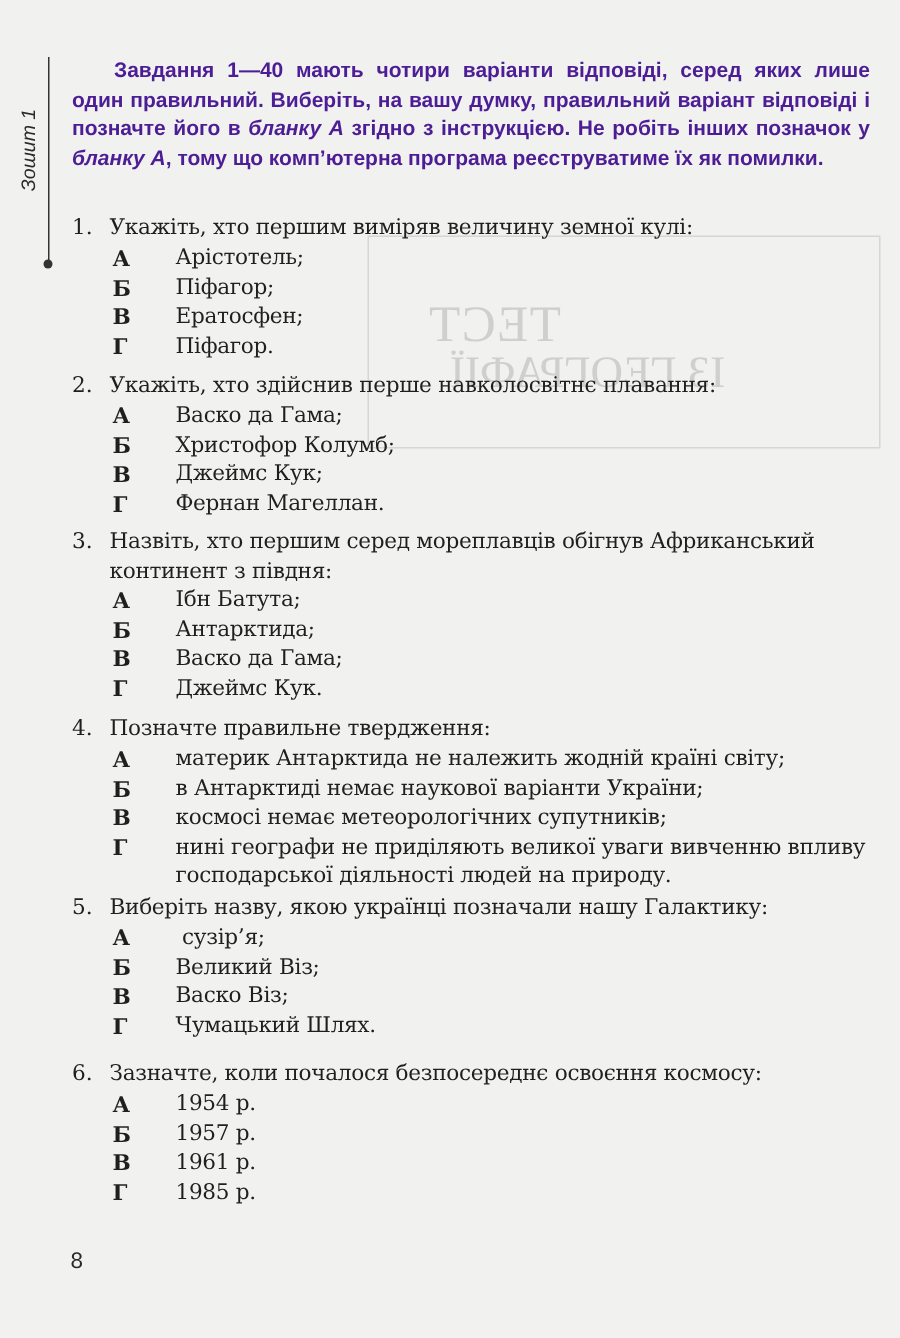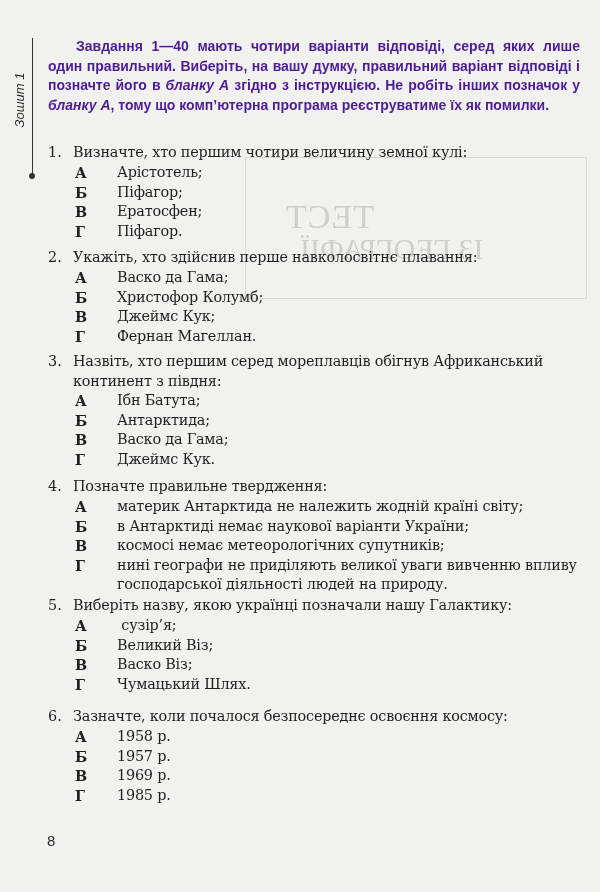--- a/index.html
+++ b/index.html
@@ -149,21 +149,21 @@
   <span>Зошит 1</span>
 </div>
 <div class="side-line"></div>
 <div class="side-dot"></div>
 
 <p class="intro" style="margin:0;"><span>Завдання 1—40 мають чотири варіанти відповіді, серед яких лише один правильний. Виберіть, на вашу думку, правильний варіант відповіді і позначте його в </span><em>бланку А</em><span> згідно з інструкцією. Не робіть інших позначок у </span><em>бланку А</em><span>, тому що комп’ютерна програма реєструватиме їх як помилки.</span></p>
 
 <div class="question" style="top:142px;">
   <div class="q-head">
     <span class="q-num">1.</span>
-    <span class="q-text">Визначте, хто першим чотири величину земної кулі:</span>
+    <span class="q-text">Укажіть, хто першим виміряв величину земної кулі:</span>
   </div>
   <div class="opt">
       <span class="opt-letter">А</span>
       <span class="opt-text">Арістотель;</span>
     </div>
   <div class="opt">
       <span class="opt-letter">Б</span>
       <span class="opt-text">Піфагор;</span>
     </div>
   <div class="opt">
@@ -268,29 +268,29 @@
     </div>
 </div>
 
 <div class="question" style="top:706px;">
   <div class="q-head">
     <span class="q-num">6.</span>
     <span class="q-text">Зазначте, коли почалося безпосереднє освоєння космосу:</span>
   </div>
   <div class="opt">
       <span class="opt-letter">А</span>
-      <span class="opt-text">1958 р.</span>
+      <span class="opt-text">1954 р.</span>
     </div>
   <div class="opt">
       <span class="opt-letter">Б</span>
       <span class="opt-text">1957 р.</span>
     </div>
   <div class="opt">
       <span class="opt-letter">В</span>
-      <span class="opt-text">1969 р.</span>
+      <span class="opt-text">1961 р.</span>
     </div>
   <div class="opt">
       <span class="opt-letter">Г</span>
       <span class="opt-text">1985 р.</span>
     </div>
 </div>
 
 <div class="page-num">8</div>
 
 </body></html>

